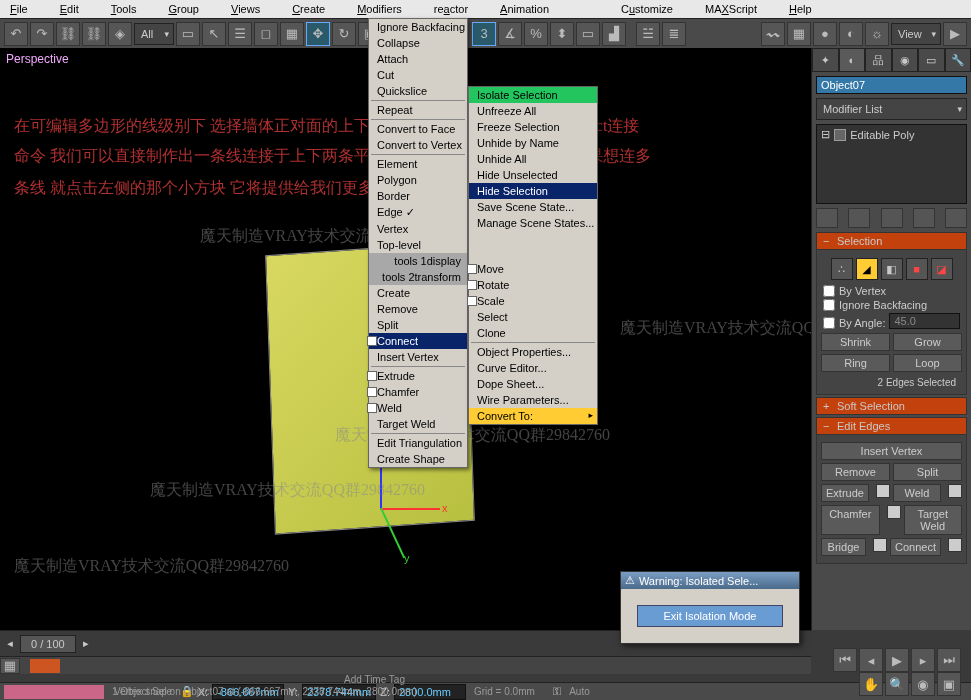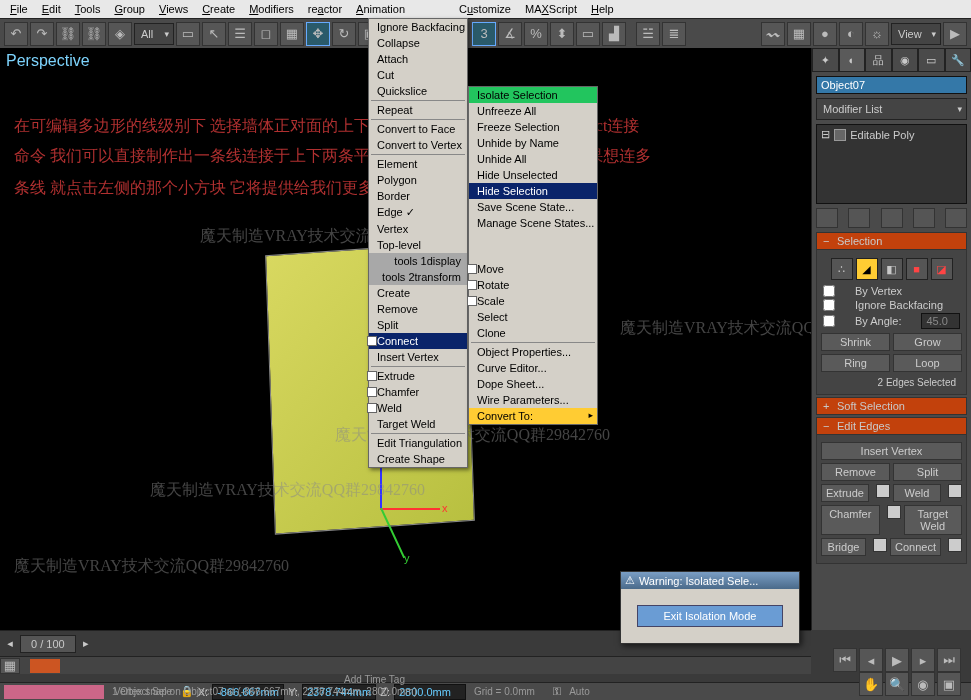--- a/index.html
+++ b/index.html
@@ -1,26 +1,26 @@
 <!DOCTYPE html>
 <html><head>
 <meta charset="utf-8">
 <style>
 *{margin:0;padding:0;box-sizing:border-box;font-family:Tahoma,Arial,sans-serif;font-size:11px;user-select:none}
 body{width:971px;height:700px;background:#3a3a3a;color:#c9c9c9;overflow:hidden;position:relative}
-.menubar{height:18px;background:#e8e8e8;display:flex;align-items:center;padding:0 4px;color:#000;gap:2px}
+.menubar{height:18px;background:#e8e8e8;display:flex;align-items:center;padding:0 4px;color:#000;gap:20px}
 .menubar span{padding:1px 6px;cursor:pointer}
 .menubar span u{text-decoration:underline}
 .toolbar{height:30px;background:#4a4a4a;border-top:1px solid #222;display:flex;align-items:center;padding:0 4px;gap:2px}
 .tbtn{width:24px;height:24px;background:#565656;border:1px solid #333;display:flex;align-items:center;justify-content:center;color:#bbb;font-size:13px}
 .tbtn.active{background:#2a5a6a;border-color:#6af}
 .tsel{height:22px;background:#444;border:1px solid #222;color:#ccc;padding:0 18px 0 6px;min-width:40px;display:flex;align-items:center;position:relative}
 .tsel::after{content:"▾";position:absolute;right:4px;font-size:9px}
 .viewport{position:absolute;left:0;top:48px;right:160px;bottom:70px;background:#000}
-.vlabel{position:absolute;left:6px;top:4px;color:#7dd3fc;font-size:16px}
+.vlabel{position:absolute;left:6px;top:4px;color:#f0abfc;font-size:12px}
 .poly{position:absolute;left:270px;top:200px;width:200px;height:280px;background:linear-gradient(135deg,#d8d860,#b8c040);border:1px solid #888;transform:skewY(-4deg) skewX(2deg)}
 .gizmo{position:absolute;left:380px;top:460px}
 .gizmo .x{position:absolute;width:60px;height:2px;background:#f33;top:0;left:0}
 .gizmo .y{position:absolute;width:2px;height:55px;background:#3c3;top:0;left:0;transform:rotate(-25deg);transform-origin:top}
 .gizmo .z{position:absolute;width:2px;height:50px;background:#33f;top:-50px;left:0}
 .ctxmenu{position:absolute;background:#d4d0c8;border:1px solid #666;box-shadow:2px 2px 4px rgba(0,0,0,0.5);color:#000;min-width:96px}
 .ctxmenu.m1{left:368px;top:18px;width:100px}
 .ctxmenu.m2{left:468px;top:86px;width:130px}
 .ctxitem{padding:2px 16px 2px 8px;position:relative;white-space:nowrap}
 .ctxitem:hover,.ctxitem.hl{background:#0a246a;color:#fff}
@@ -39,21 +39,21 @@
 .modrow .ico{width:12px;height:12px;background:#666;border:1px solid #999}
 .rollout{margin:2px 4px;background:#444}
 .rolltitle{background:#c2410c;border:1px solid #333;padding:2px 20px;position:relative}
 .rolltitle::before{content:"−";position:absolute;left:6px}
 .rolltitle.plus::before{content:"+"}
 .rollbody{padding:4px;border:1px solid #333;border-top:none}
 .subobj{display:flex;gap:3px;justify-content:center;margin:4px 0}
 .sobtn{width:22px;height:22px;border:1px solid #222;background:#555;display:flex;align-items:center;justify-content:center}
 .sobtn.active{background:#ffcc33;color:#000}
 .sobtn.red{color:#f44}
-.chk{display:flex;align-items:center;gap:20px;padding:1px 2px;color:#ccc}
+.chk{display:flex;align-items:flex-end;gap:4px;padding:1px 2px;color:#ccc}
 .chk input{width:12px;height:12px}
 .btnrow{display:flex;gap:3px;margin:3px 0}
 .pbtn{flex:1;background:#5a5a5a;border:1px solid #333;padding:2px 4px;text-align:center;color:#ccc}
 .spinbox{background:#333;border:1px solid #111;padding:1px 4px;color:#888;flex:1}
 .timeslider{position:absolute;left:0;right:160px;bottom:44px;height:26px;background:#3a3a3a;border-top:1px solid #222;display:flex;align-items:center}
 .timetrack{position:absolute;left:0;right:160px;bottom:26px;height:18px;background:#444;border-top:1px solid #222;display:flex;align-items:center}
 .status{position:absolute;left:0;right:0;bottom:0;height:18px;background:#4a4a4a;border-top:1px solid #222;display:flex;align-items:center;font-size:10px;gap:4px;padding:0 4px}
 .coord{background:#222;border:1px solid #111;padding:1px 4px;color:#6cf;min-width:72px}
 .isowarn{position:absolute;left:620px;bottom:56px;width:180px;background:#d4d0c8;border:1px solid #333;box-shadow:2px 2px 6px rgba(0,0,0,0.6)}
 .isowarn .tbar{background:linear-gradient(#7a9ec4,#4a6a8a);color:#fff;padding:2px 4px;display:flex;align-items:center;gap:4px;font-size:10px}

